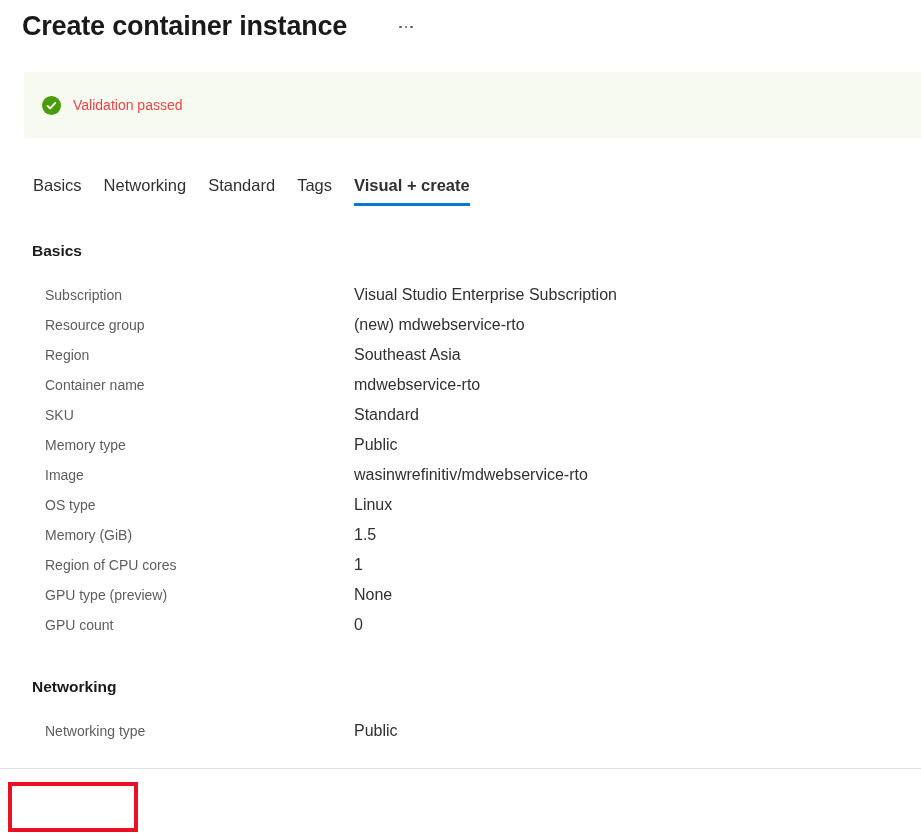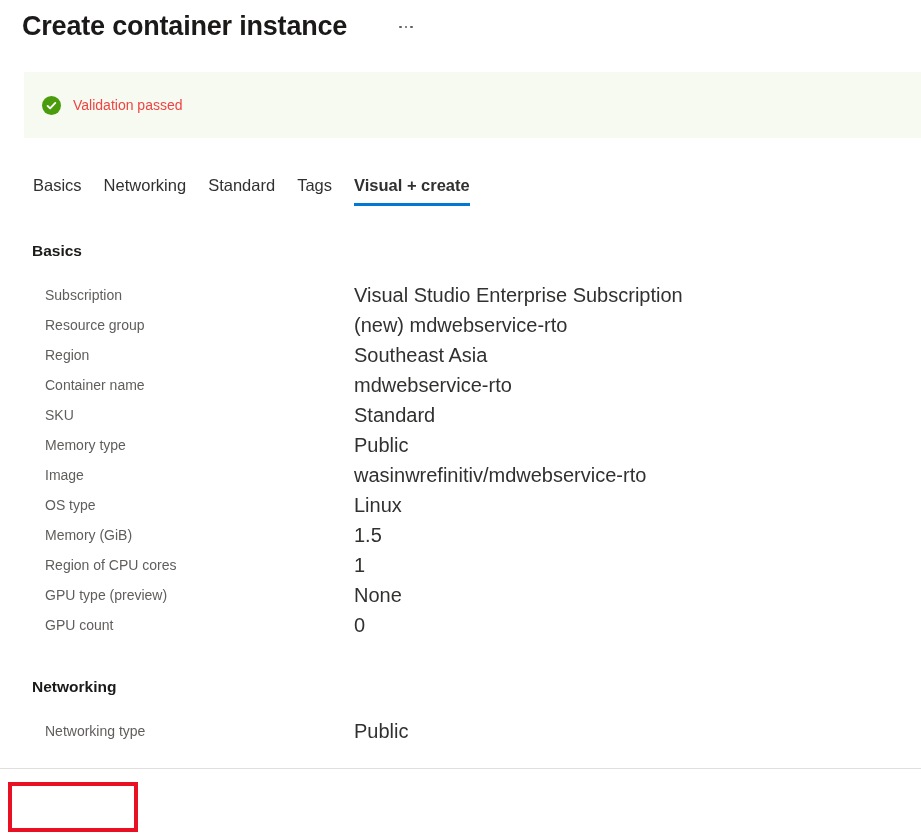--- a/index.html
+++ b/index.html
@@ -146,21 +146,21 @@
     left: 32px;
     top: 0;
     font-size: 14px;
     color: #605e5c;
     white-space: nowrap;
   }
   .kv-val {
     position: absolute;
     left: 341px;
     top: 0;
-    font-size: 20px;
+    font-size: 16px;
     color: #323130;
     white-space: nowrap;
   }
 
   #basics-section { top: 240px; }
   #basics-section .section-title { top: 0px; }
   #basics-section .kv-list { top: 40px; }
 
   #networking-section { top: 676px; }
   #networking-section .section-title { top: 0px; }

